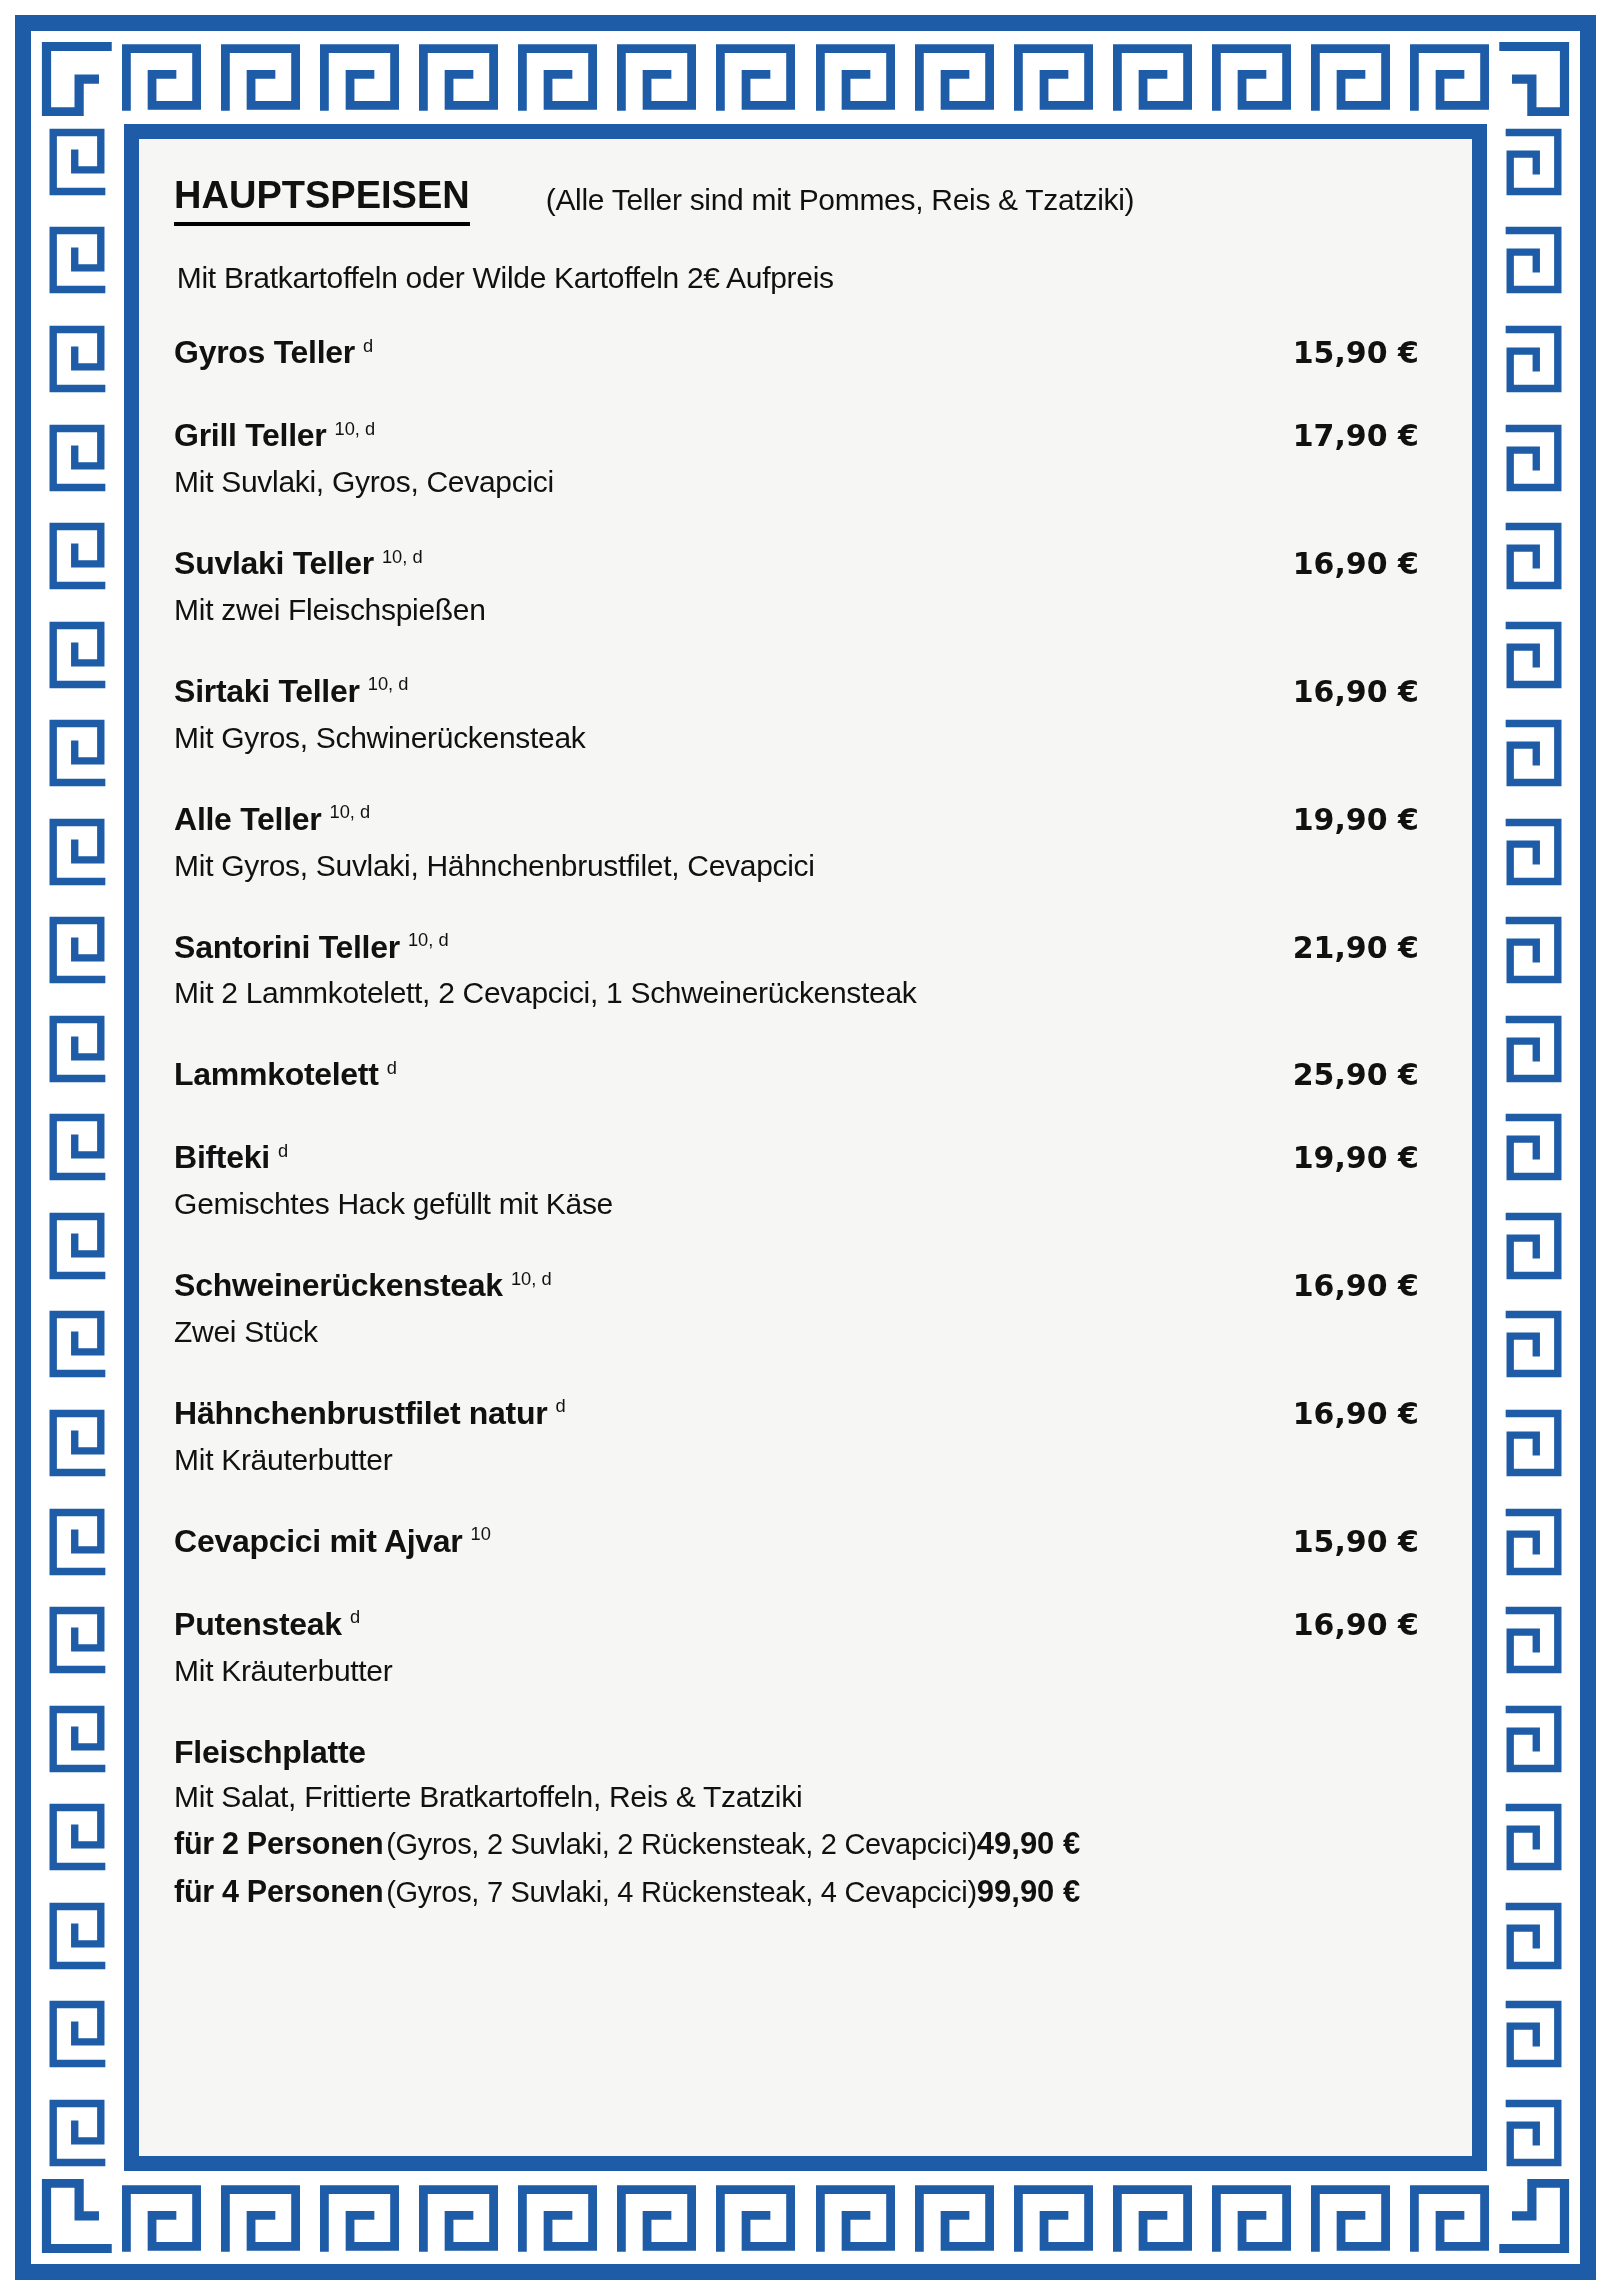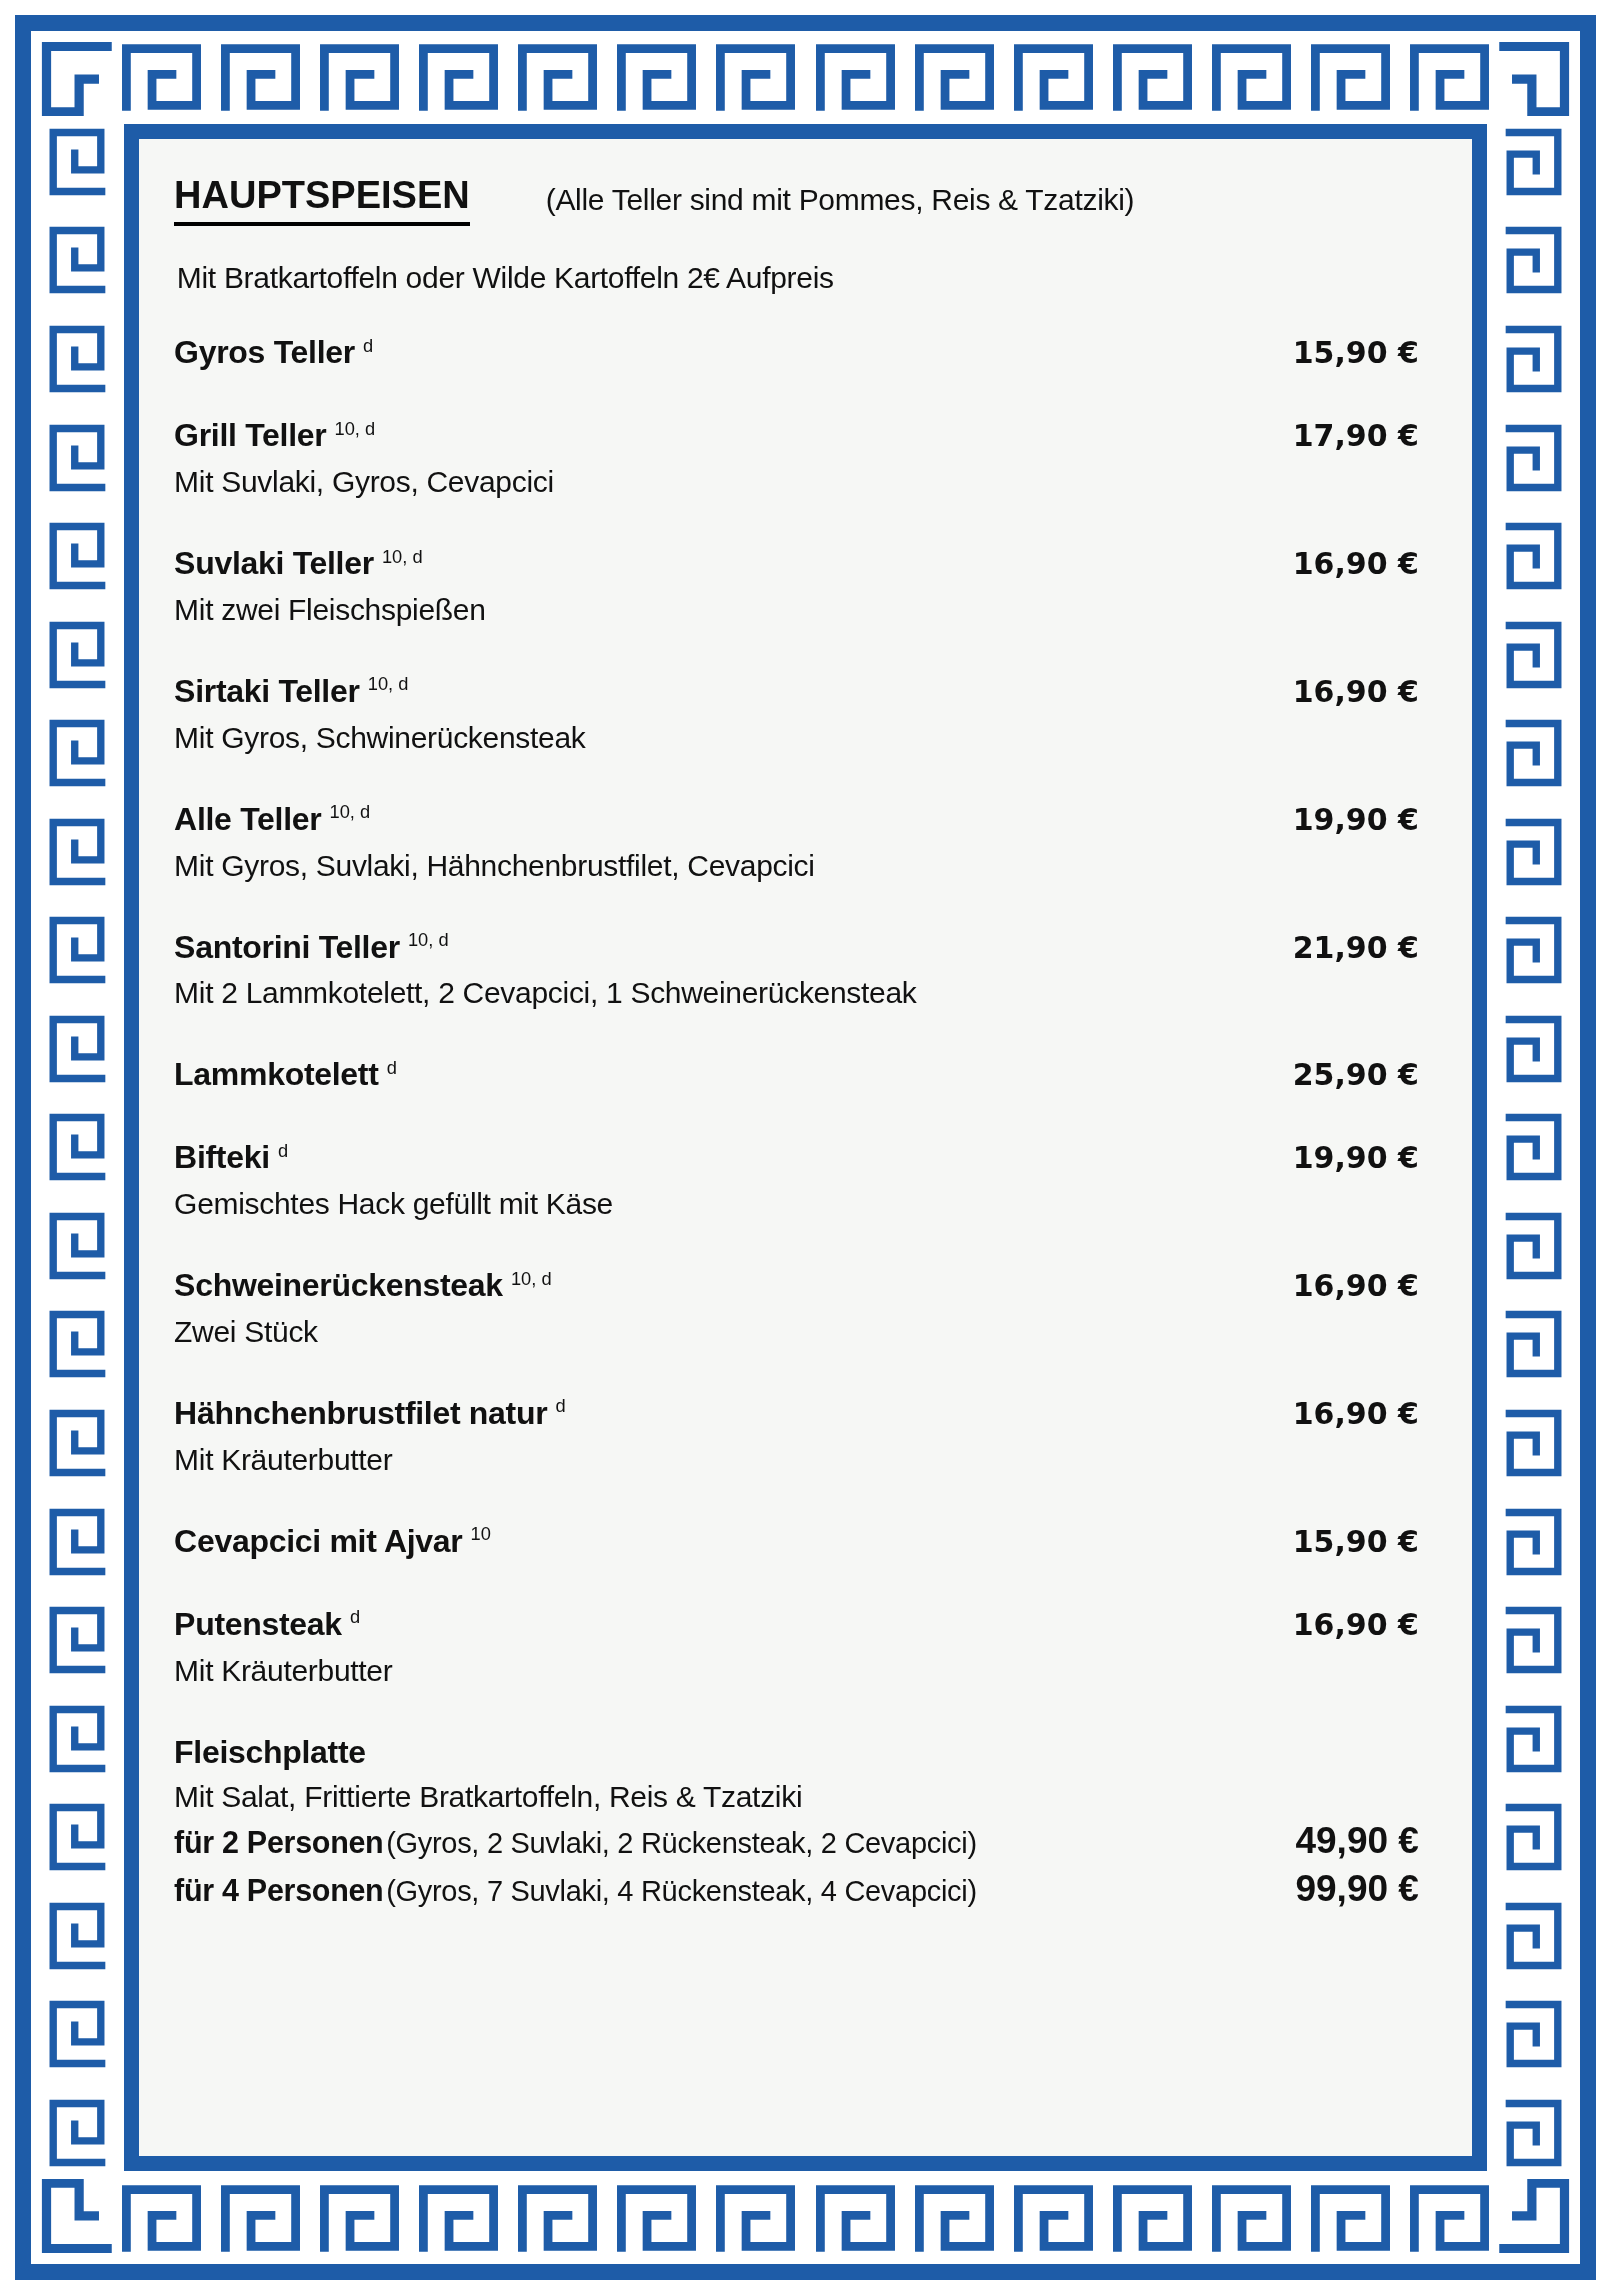--- a/index.html
+++ b/index.html
@@ -63,24 +63,24 @@
     font-family:"DejaVu Sans", sans-serif;
     font-size:30px;font-weight:bold;
     letter-spacing:0;
     white-space:nowrap;
   }
   .desc{font-size:30px;margin-top:10.8px;}
   
   .platter{margin-bottom:0;}
   .pname{font-size:32px;font-weight:bold;}
   .pdesc{font-size:30px;margin-top:9.5px;}
-  .prow{display:flex;justify-content:space-between;align-items:baseline;margin-top:6px;}
+  .prow{display:flex;align-items:baseline;margin-top:12px;}
   .plab{font-size:30.5px;font-weight:bold;}
   .pdet{font-size:29px;font-weight:normal;}
-  .pprice{font-size:37px;font-weight:bold;letter-spacing:0;white-space:nowrap;}
+  .pprice{font-size:31px;font-weight:bold;letter-spacing:0;white-space:nowrap;}
 </style>
 </head>
 <body>
 
 <div class="outer-frame" style="border-color: rgb(30, 92, 168);"></div>
 
 <div class="band">
   <div class="corner c-tl">
     <svg viewBox="0 0 110 110" width="78" height="78">
       <path d="M104 12 H12 V104 H58 V58 H86" fill="none" stroke="#1e5ca8" stroke-width="13"></path>

